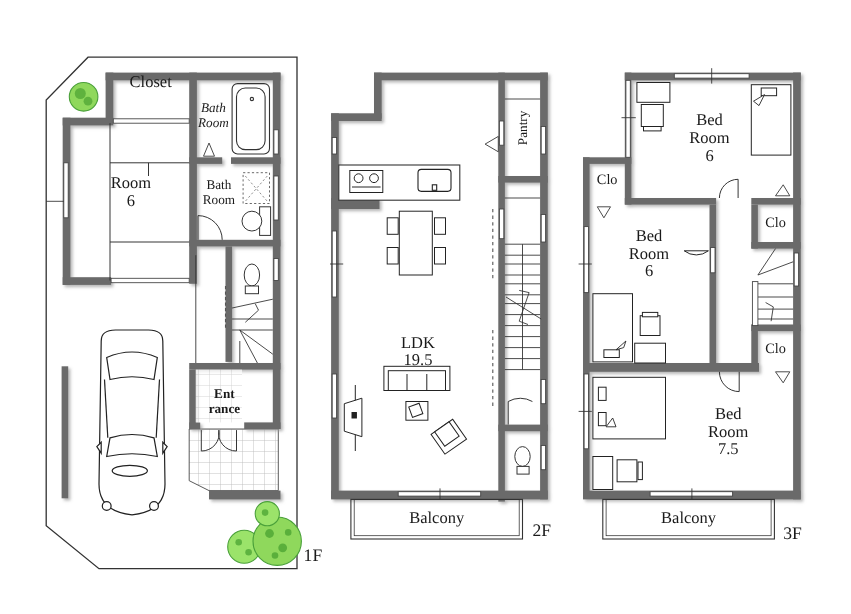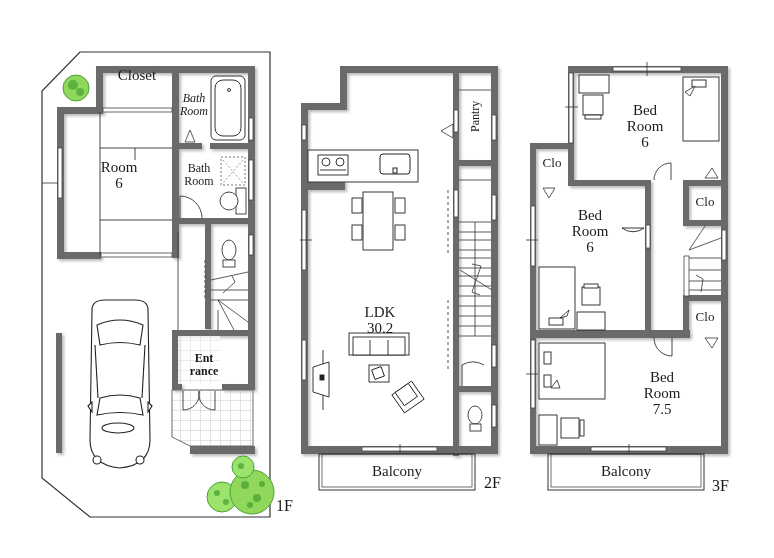--- a/index.html
+++ b/index.html
@@ -348,21 +348,21 @@
   </div>
 <div class="lbl l12" style="left:180px;top:352px;width:48px;font-weight:bold;">
     <div>Ent</div>
     <div>rance</div>
   </div>
 <div class="lbl floor" style="left:276px;top:498px;text-align:center;"><span>1F</span></div>
 
 <div class="lbl l12 pantry" style="left:449px;top:110px;width:52px;"><span>Pantry</span></div>
 <div class="lbl l15" style="left:345px;top:276px;width:70px;margin-top:29px;">
     <div>LDK</div>
-    <div>30.2</div>
+    <div>19.5</div>
   </div>
 <div class="lbl l15" style="left:319px;top:464px;width:156px;"><span>Balcony</span></div>
 <div class="lbl floor" style="left:484px;top:475px;"><span>2F</span></div>
 
 <div class="lbl l15" style="left:610px;top:103px;width:70px;">
     <div>Bed</div>
     <div>Room</div>
     <div>6</div>
   </div>
 <div class="lbl l13" style="left:536px;top:156px;width:32px;"><span>Clo</span></div>

